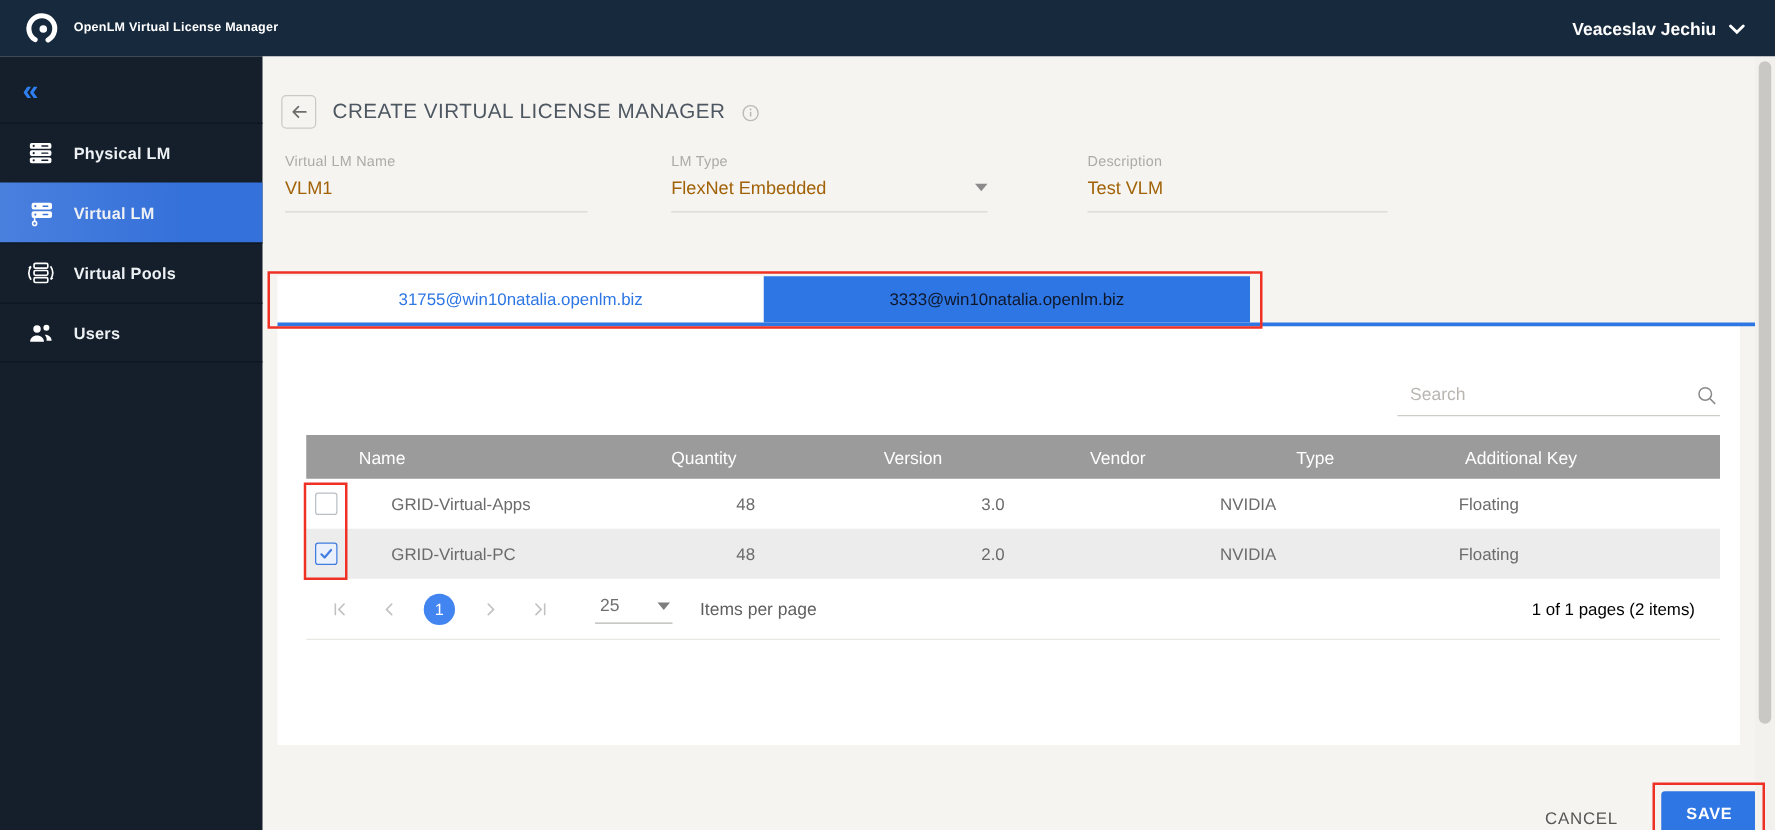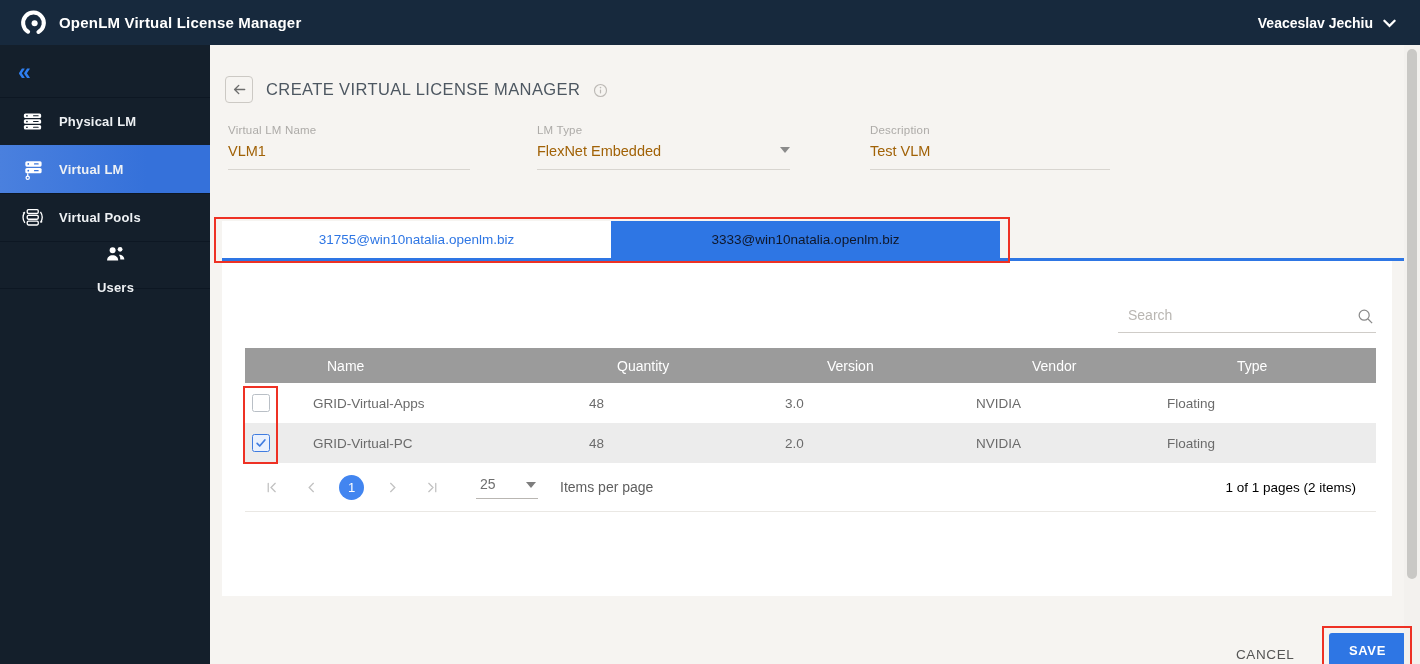--- a/index.html
+++ b/index.html
@@ -4,33 +4,33 @@
 <style>
   * { margin:0; padding:0; box-sizing:border-box; }
   html,body { width:1420px; height:664px; overflow:hidden;
     font-family:"Liberation Sans","DejaVu Sans",sans-serif; background:var(--page-bg,#f6f4f1); }
   .screen { position:relative; width:1420px; height:664px; overflow:hidden; }
 
   
   .topbar { position:absolute; left:0; top:0; width:1420px; height:45px;
     background:var(--topbar-bg,#17293d); display:flex; align-items:center; z-index:30; }
   .logo { margin-left:20px; width:27px; height:27px; flex:0 0 auto; }
-  .topbar-title { margin-left:12px; color:#fff; font-size:15px; font-weight:700; letter-spacing:.2px; }
+  .topbar-title { margin-left:12px; color:#fff; font-size:10px; font-weight:700; letter-spacing:.2px; }
   .user-menu { position:absolute; right:24px; top:0; height:45px; display:flex; align-items:center; gap:10px;
     color:#fff; font-size:14px; font-weight:600; cursor:pointer; }
 
   
   .sidebar { position:absolute; left:0; top:45px; width:210px; height:619px;
     background:var(--sidebar-bg,#141f2b); z-index:20; }
   .collapse-btn { margin:16px 0 0 18px; color:#2f7ff0; font-size:23px; font-weight:700; line-height:1;
     cursor:pointer; display:inline-block; }
   .nav-items { margin-top:13px; }
   .nav-item { height:48px; display:flex; align-items:center; padding-left:21px; gap:15px;
     border-top:1px solid #0d1723; cursor:pointer; }
-  .nav-item:last-child { border-bottom:1px solid #0d1723;flex-direction:column; }
+  .nav-item:last-child { border-bottom:1px solid #0d1723; }
   .nav-item.active { background:linear-gradient(90deg,#4a80de 0%, var(--active-item,#3571da) 70%); border-top-color:transparent; }
   .nav-item .nicon { width:23px; height:23px; flex:0 0 auto; }
   .nav-label { color:#eef1f4; font-size:13px; font-weight:600; letter-spacing:.2px; }
 
   
   .main { position:absolute; left:210px; top:45px; width:1210px; height:619px; overflow:hidden; }
 
   .page-header { position:absolute; left:15px; top:30px; height:28px; display:flex; align-items:center; gap:13px; }
   .back-btn { width:28px; height:27px; border:1px solid #ccc9c4; border-radius:4px; background:transparent;
     display:flex; align-items:center; justify-content:center; cursor:pointer; }
@@ -63,21 +63,21 @@
   .rb-save { left:1112px; top:581px; width:90px; height:50px; }
 
   .search-wrap { position:absolute; left:908px; top:258px; width:258px; height:30px; }
   .search-input { width:100%; height:100%; border:0; border-bottom:1px solid #cfccc8; background:transparent;
     outline:0; font-size:14px; color:#555; padding:0 26px 6px 10px; font-family:inherit; }
   .search-input::placeholder { color:#b9b6b2; }
   .search-ic { position:absolute; right:2px; top:5px; width:17px; height:17px; cursor:pointer; }
 
   .table { position:absolute; left:35px; top:303px; width:1131px; }
   .trow { display:grid; grid-template-columns:42px 250px 170px 165px 165px 135px auto; align-items:center; }
-  .thead { height:35px; background:var(--table-header-bg,#9b9b9b); color:#fff; font-size:14px;gap:40px; }
+  .thead { height:35px; background:var(--table-header-bg,#9b9b9b); color:#fff; font-size:14px; }
   .tbody-row { height:40px; font-size:13.5px; color:#6b6b6b; cursor:pointer;gap:26px; }
   .tbody-row.alt { background:var(--row-alt-bg,#ececec); }
   .cb { width:18px; height:18px; margin-left:7px; border:1.5px solid #b9bfc6; border-radius:2.5px;
     background:#fff; display:flex; align-items:center; justify-content:center; cursor:pointer; }
   .cb svg { display:none; }
   .cb.checked { border-color:#3f7ce0; background:#eaf1fd; }
   .cb.checked svg { display:block; }
 
   .pager { position:absolute; left:35px; top:418px; width:1131px; height:49px;
     display:flex; align-items:center; border-bottom:1px solid #eae8e4; padding-left:14px; }

